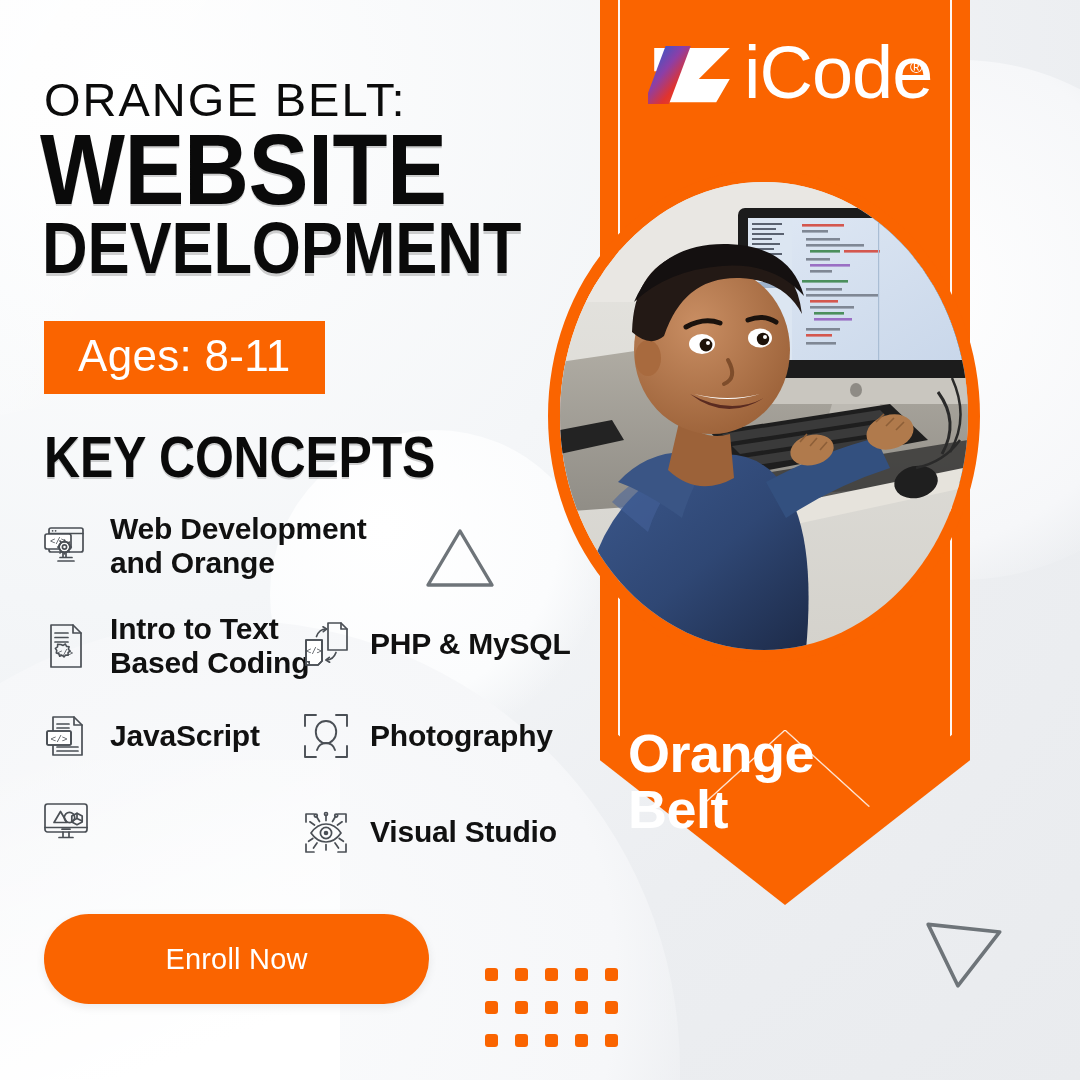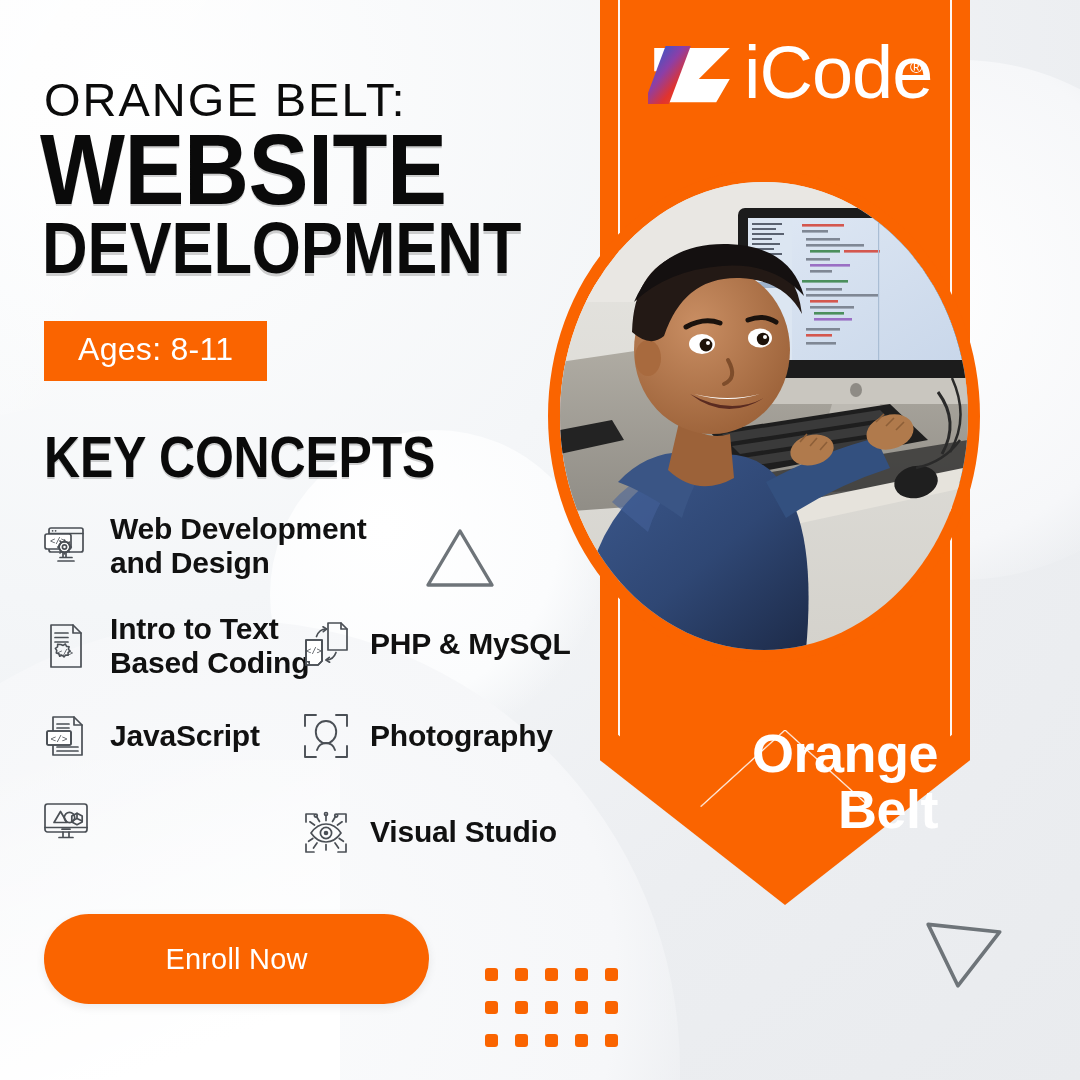--- a/index.html
+++ b/index.html
@@ -55,21 +55,21 @@
     color:#0a0a0a; line-height:1;
     transform:scaleY(1.18) scaleX(1.02); transform-origin:left top;
     text-shadow:0 2px 0 rgba(0,0,0,0.18);
     white-space:nowrap;
   }
 
   .ages-badge{
     position:absolute; left:44px; top:321px;
     background:#fa6400; color:#fff;
     padding:10px 34px 13px 34px;
-    font-size:32px; font-weight:400; letter-spacing:0.3px;
+    font-size:44px; font-weight:400; letter-spacing:0.3px;
   }
 
   .section-head{
     position:absolute; left:44px; top:424px;
     font-size:50px; font-weight:700; letter-spacing:-0.2px;
     color:#0a0a0a;
     transform:scaleY(1.15); transform-origin:left top;
     text-shadow:0 2px 0 rgba(0,0,0,0.18);
     white-space:nowrap;
   }
@@ -163,22 +163,22 @@
     overflow:hidden;
   }
   .photo{
     position:absolute; left:560px; top:182px; width:408px; height:468px;
     border-radius:50%;
     overflow:hidden;
   }
   .photo svg{ display:block; width:100%; height:100%; }
 
   .belt-label{
-    position:absolute; left:604px; top:726px; width:334px;
-    text-align:right; color:#fff; font-weight:700;
+    position:absolute; left:628px; top:726px; width:334px;
+    text-align:left; color:#fff; font-weight:700;
     font-size:54px; line-height:1.03; letter-spacing:-0.5px;
     white-space:pre-line;
   }
 </style>
 </head>
 <body>
 
 <div id="poster">
 
   <div class="sheen"></div>
@@ -206,21 +206,21 @@
         <text x="18" y="24" font-size="9" font-family="'Liberation Mono',monospace" fill="currentColor" stroke="none" text-anchor="middle">&lt;/&gt;</text>
         <circle cx="24.5" cy="27" r="5.4" fill="#fff"></circle>
         <circle cx="24.5" cy="27" r="5.4"></circle>
         <circle cx="24.5" cy="27" r="2.1"></circle>
         <path d="M24.5 21.6v-1.4M24.5 33.8v-1.4M29.9 27h1.4M17.7 27h1.4M28.3 23.2l1 -1M20 33l1-1M28.3 30.8l1 1M20 21l1 1"></path>
         <path d="M23 32v5M26 32v5M20 37.5h12"></path>
         <line x1="18" y1="41" x2="34" y2="41"></line>
       </svg>
     </span>
     <span class="lbl">Web Development
-and Design</span>
+and Orange</span>
   </div>
 
   <div class="concept c-intro">
     <span class="ico">
       <svg viewBox="0 0 52 52" fill="none" stroke="currentColor" stroke-width="1.7" stroke-linecap="round" stroke-linejoin="round">
         <path d="M11 5h22l8 8v34H11z"></path>
         <path d="M33 5v8h8"></path>
         <line x1="15" y1="13" x2="28" y2="13"></line>
         <line x1="15" y1="17.5" x2="28" y2="17.5"></line>
         <line x1="15" y1="22" x2="28" y2="22"></line>

